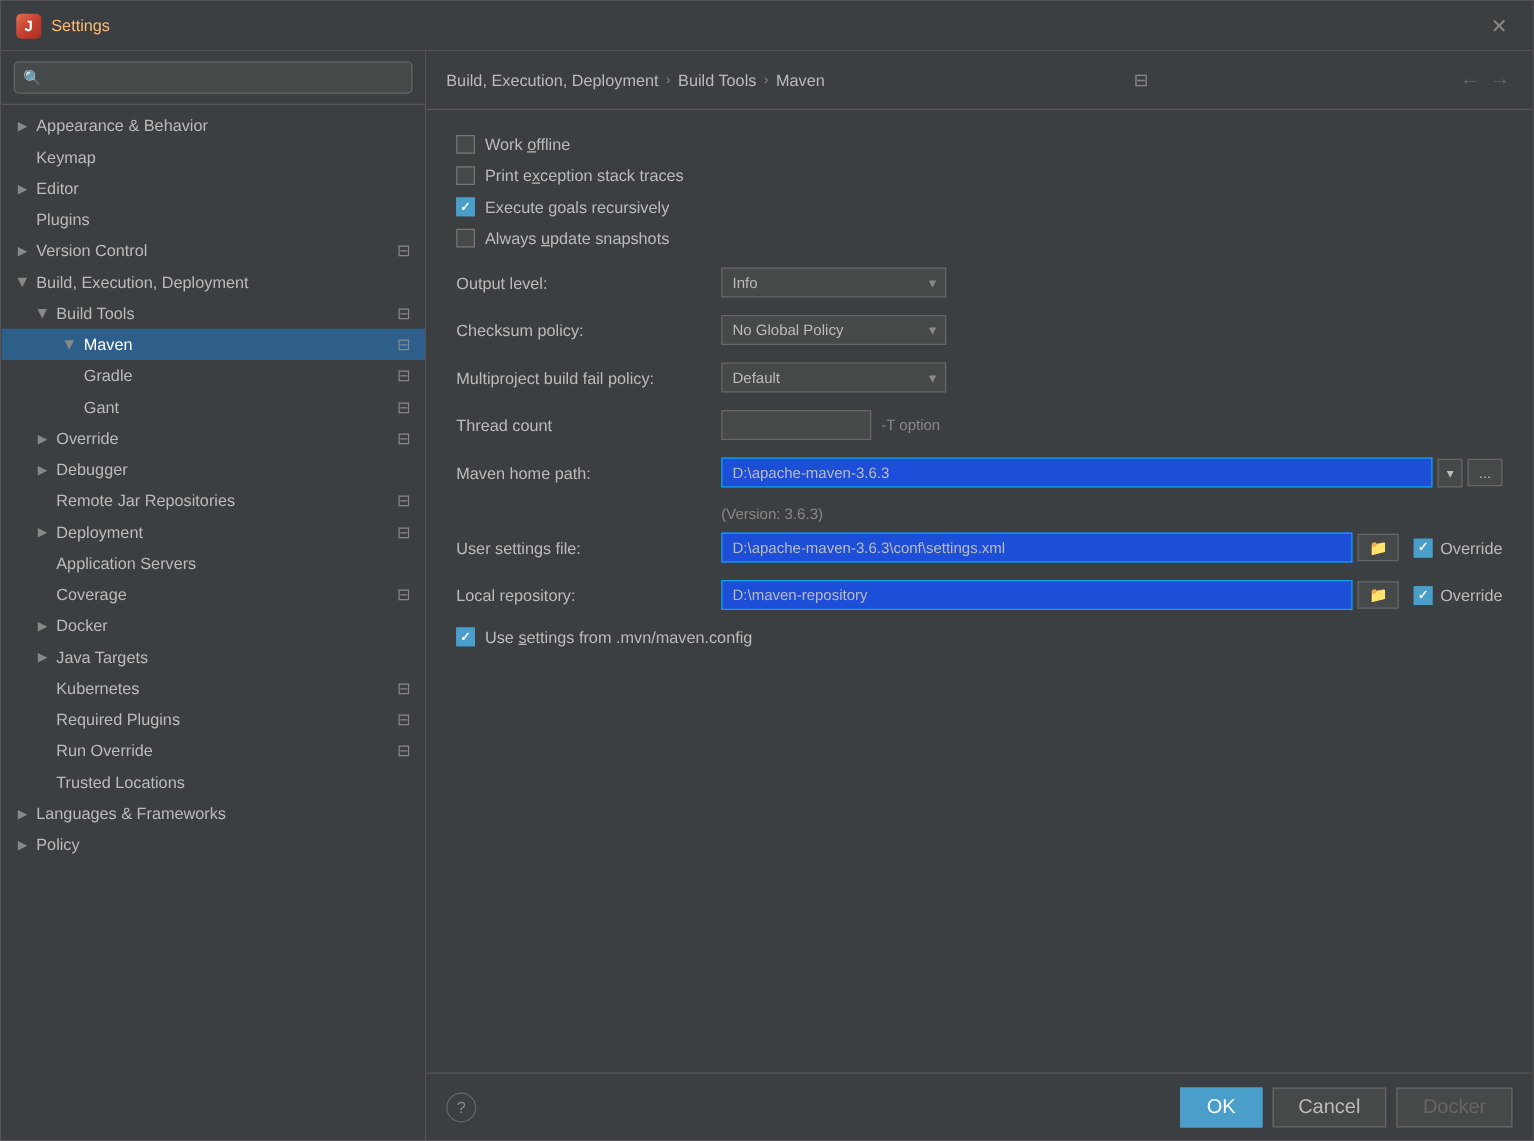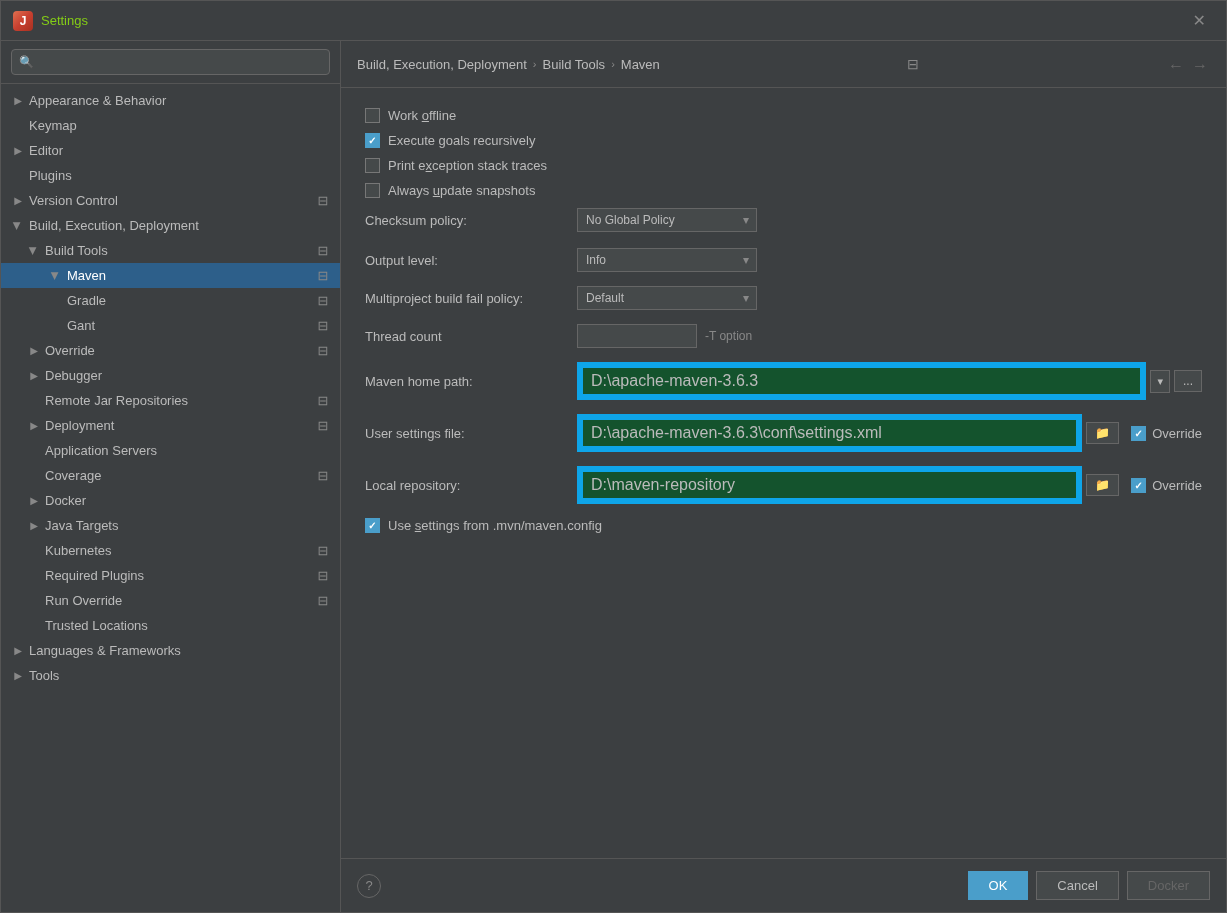--- a/index.html
+++ b/index.html
@@ -38,21 +38,21 @@
       background: linear-gradient(135deg, #e07050 0%, #c84030 50%, #a83020 100%);
       border-radius: 4px;
       display: flex;
       align-items: center;
       justify-content: center;
       color: white;
       font-size: 12px;
       font-weight: bold;
     }
     .title-bar-title {
-      color: #84cc16;
+      color: #fdba74;
       font-size: 13px;
       flex: 1;
     }
     .title-bar-close {
       cursor: pointer;
       color: #888;
       font-size: 16px;
       padding: 4px 8px;
     }
     .content-area {
@@ -288,25 +288,25 @@
       flex-shrink: 0;
     }
     .path-input-wrapper {
       flex: 1;
       display: flex;
       align-items: center;
       gap: 4px;
     }
     .path-input {
       flex: 1;
-      background: #14532d;
-      border: 6px solid #0ea5e9;
+      background: #1d4ed8;
+      border: 1px solid #0ea5e9;
       color: #bbb;
       padding: 4px 8px;
-      font-size: 16px;
+      font-size: 12px;
       outline: none;
     }
     .path-btn {
       background: #45494a;
       border: 1px solid #666;
       color: #bbb;
       padding: 3px 8px;
       cursor: pointer;
       font-size: 12px;
     }
@@ -358,21 +358,21 @@
       color: #888;
       cursor: pointer;
       font-size: 13px;
     }
     .footer-right {
       display: flex;
       gap: 8px;
     }
     .btn {
       padding: 6px 20px;
-      font-size: 13px;
+      font-size: 16px;
       cursor: pointer;
       border: 1px solid #666;
       background: #45494a;
       color: #bbb;
     }
     .btn.primary {
       background: #4a9eca;
       border-color: #4a9eca;
       color: white;
     }
@@ -529,21 +529,21 @@
           <span class="tree-label">Trusted Locations</span>
         </div>
 
         <div class="tree-item level-0">
           <span class="expand-arrow">▶</span>
           <span class="tree-label">Languages &amp; Frameworks</span>
         </div>
 
         <div class="tree-item level-0">
           <span class="expand-arrow">▶</span>
-          <span class="tree-label">Tools</span>
+          <span class="tree-label">Policy</span>
         </div>
 
       </div>
     </div>
 
     <div class="main-panel">
 
       <div class="breadcrumb-bar">
         <span class="breadcrumb-item">Build, Execution, Deployment</span>
         <span class="breadcrumb-sep">›</span>
@@ -557,60 +557,60 @@
         </div>
       </div>
 
       <div class="settings-content">
 
         <div class="checkbox-row">
           <div class="cb"></div>
           <span class="cb-label">Work <u>o</u>ffline</span>
         </div>
         <div class="checkbox-row">
+          <div class="cb"></div>
+          <span class="cb-label">Print e<u>x</u>ception stack traces</span>
+        </div>
+        <div class="checkbox-row">
           <div class="cb checked"></div>
           <span class="cb-label">Execute <u>g</u>oals recursively</span>
-        </div>
-        <div class="checkbox-row">
-          <div class="cb"></div>
-          <span class="cb-label">Print e<u>x</u>ception stack traces</span>
         </div>
         <div class="checkbox-row">
           <div class="cb"></div>
           <span class="cb-label">Always <u>u</u>pdate snapshots</span>
+        </div>
+
+        <div class="form-row" style="margin-top: 16px;">
+          <span class="form-label">Output level:</span>
+          <div class="form-control-wrapper">
+            <div class="dropdown-wrapper">
+              <select class="dropdown">
+                <option>Debug</option>
+                <option selected="">Info</option>
+                <option>Warn</option>
+                <option>Error</option>
+              </select>
+            </div>
+          </div>
         </div>
 
         <div class="form-row">
           <span class="form-label">Checksum policy:</span>
           <div class="form-control-wrapper">
             <div class="dropdown-wrapper">
               <select class="dropdown">
                 <option selected="">No Global Policy</option>
                 <option>Fail</option>
                 <option>Warn</option>
                 <option>Ignore</option>
               </select>
             </div>
           </div>
         </div>
 
-        <div class="form-row" style="margin-top: 16px;">
-          <span class="form-label">Output level:</span>
-          <div class="form-control-wrapper">
-            <div class="dropdown-wrapper">
-              <select class="dropdown">
-                <option>Debug</option>
-                <option selected="">Info</option>
-                <option>Warn</option>
-                <option>Error</option>
-              </select>
-            </div>
-          </div>
-        </div>
-
         <div class="form-row">
           <span class="form-label">Multiproject build fail policy:</span>
           <div class="form-control-wrapper">
             <div class="dropdown-wrapper">
               <select class="dropdown">
                 <option selected="">Default</option>
                 <option>Fail At End</option>
                 <option>Never Fail</option>
               </select>
             </div>
@@ -626,20 +626,21 @@
         </div>
 
         <div class="path-row">
           <span class="path-label">Maven home path:</span>
           <div class="path-input-wrapper">
             <input class="path-input" type="text" value="D:\apache-maven-3.6.3" style="">
             <button class="dropdown-btn">▾</button>
             <button class="path-btn">...</button>
           </div>
         </div>
+        <div class="version-text">(Version: 3.6.3)</div>
 
         <div class="path-row">
           <span class="path-label">User settings file:</span>
           <div class="path-input-wrapper">
             <input class="path-input" type="text" value="D:\apache-maven-3.6.3\conf\settings.xml" style="">
             <button class="path-btn">📁</button>
           </div>
           <div class="override-row">
             <div class="cb checked"></div>
             <span class="override-label">Override</span>

